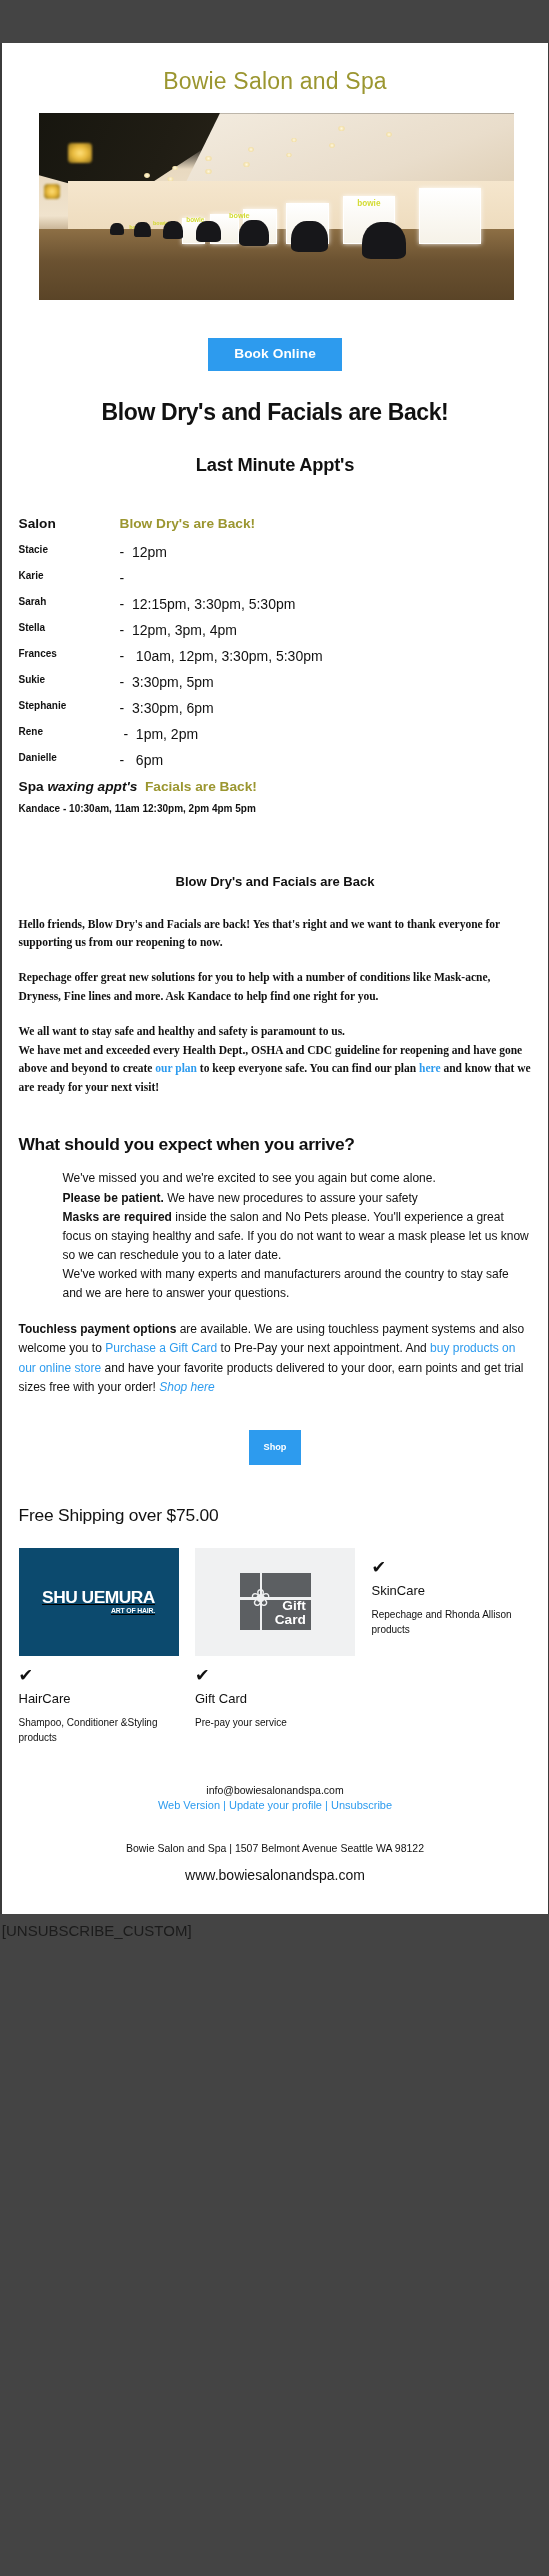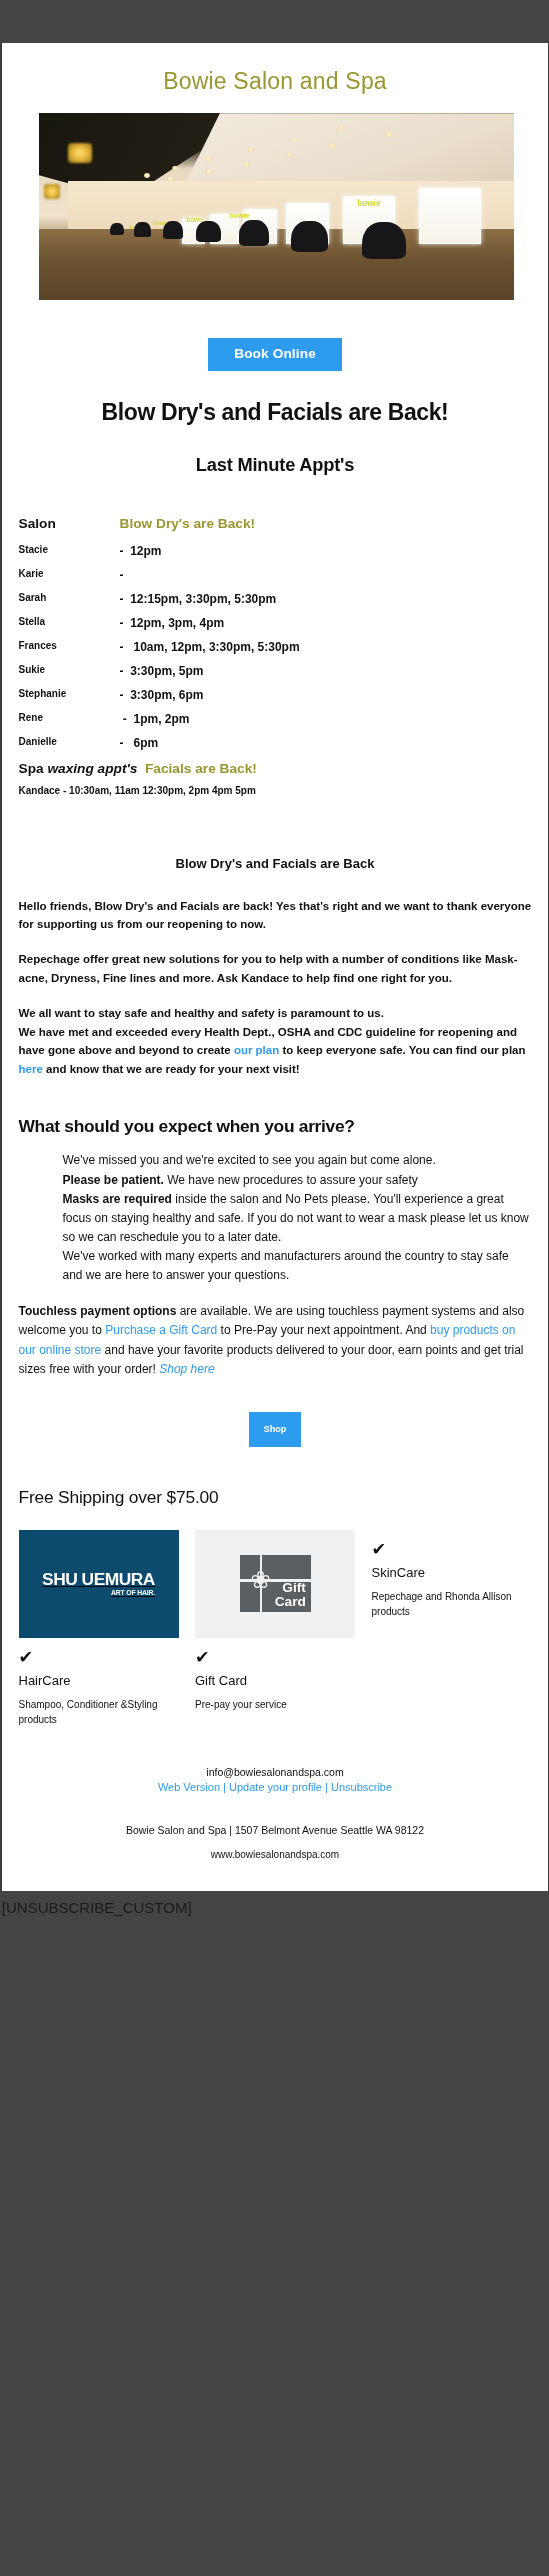--- a/index.html
+++ b/index.html
@@ -135,21 +135,21 @@
     font-size: 17.4px;
     font-weight: 700;
     color: #111111;
     letter-spacing: -0.3px;
   }
 
   
   .appt { width: 100%; border-collapse: collapse; }
   .appt td { vertical-align: top; padding: 0 0 10px 0; }
   .appt td.name { width: 101px; font-size: 10px; font-weight: 700; color: #111; }
-  .appt td.times { font-size: 12px; font-weight: 700; color: #111; }
+  .appt td.times { font-size: 14px; font-weight: 400; color: #111; }
   .row-head td.name { font-size: 13.7px; font-weight: 700; padding-bottom: 13px; }
   .row-head td.title-gold {
     font-size: 13.7px; font-weight: 700; color: #9b9630; padding-bottom: 13px;
   }
   .spa-line { font-size: 13.7px; font-weight: 700; color: #111; padding-top: 1.8px; }
   .spa-line em { font-style: italic; }
   .spa-line .gold { color: #9b9630; font-style: normal; }
   .kandace { font-size: 10px; font-weight: 700; color: #111; padding-top: 8.2px; }
 
   
@@ -208,21 +208,21 @@
   .cat-sub { font-size: 10px; color: #111; line-height: 1.55; }
 
   
   .footer { text-align: center; }
   .f-email { font-size: 10.5px; color: #111; }
   .f-links { font-size: 11px; color: #2d9bee; padding-top: 3.7px; }
   .f-links a { color: #2d9bee; text-decoration: none; }
   .f-sep { color: #2d9bee; }
   .f-addr { font-size: 10.5px; color: #111; }
   .f-phone { font-size: 10.5px; color: #111; padding-top: 13px; }
-  .f-web { font-size: 10px; color: #111; padding-top: 13px; }
+  .f-web { font-size: 14px; color: #111; padding-top: 13px; }
   .unsub-custom {
     color: #1b1b1b; font-size: 15px; padding: 8.2px 0 0 1.8px;
   }
 </style>
 </head>
 <body>
 
 <div id="page">
 
   <div class="topbar"></div>
@@ -335,21 +335,21 @@
       <div class="spa-line">
         <span>Spa </span><em>waxing appt's</em>&nbsp;&nbsp;<span class="gold">Facials are Back!</span>
       </div>
       <div class="kandace">Kandace  -  10:30am, 11am 12:30pm, 2pm 4pm 5pm</div>
     </div>
 
     <div class="inner" style="padding-top:60px;">
       <div class="h-section">Blow Dry's and Facials are Back</div>
     </div>
 
-    <div class="inner" style="padding-top:26px;">
+    <div class="inner" style="padding-top:26px;font-family:Liberation Serif, serif;">
       <p class="bold-copy">Hello friends, Blow Dry's and Facials are back! Yes that's right and we want to thank everyone for supporting us from our reopening to now.</p>
       <p class="bold-copy" style="padding-top:16.5px;">Repechage offer great new solutions for you to help with a number of conditions like Mask-acne, Dryness, Fine lines and more. Ask Kandace to help find one right for you.</p>
       <p class="bold-copy" style="padding-top:16.5px;">
         <span>We all want to stay safe and healthy and safety is paramount to us.</span><br>
         <span>We have met and exceeded every Health Dept., OSHA and CDC guideline for reopening and have gone above and beyond to create </span><a class="lnk" href="#">our plan</a><span> to keep everyone safe. You can find our plan </span><a class="lnk" href="#">here</a><span> and know that we are ready for your next visit!</span>
       </p>
     </div>
 
     <div class="inner" style="padding-top:37px;">
       <div class="h-arrive">What should you expect when you arrive?</div>

